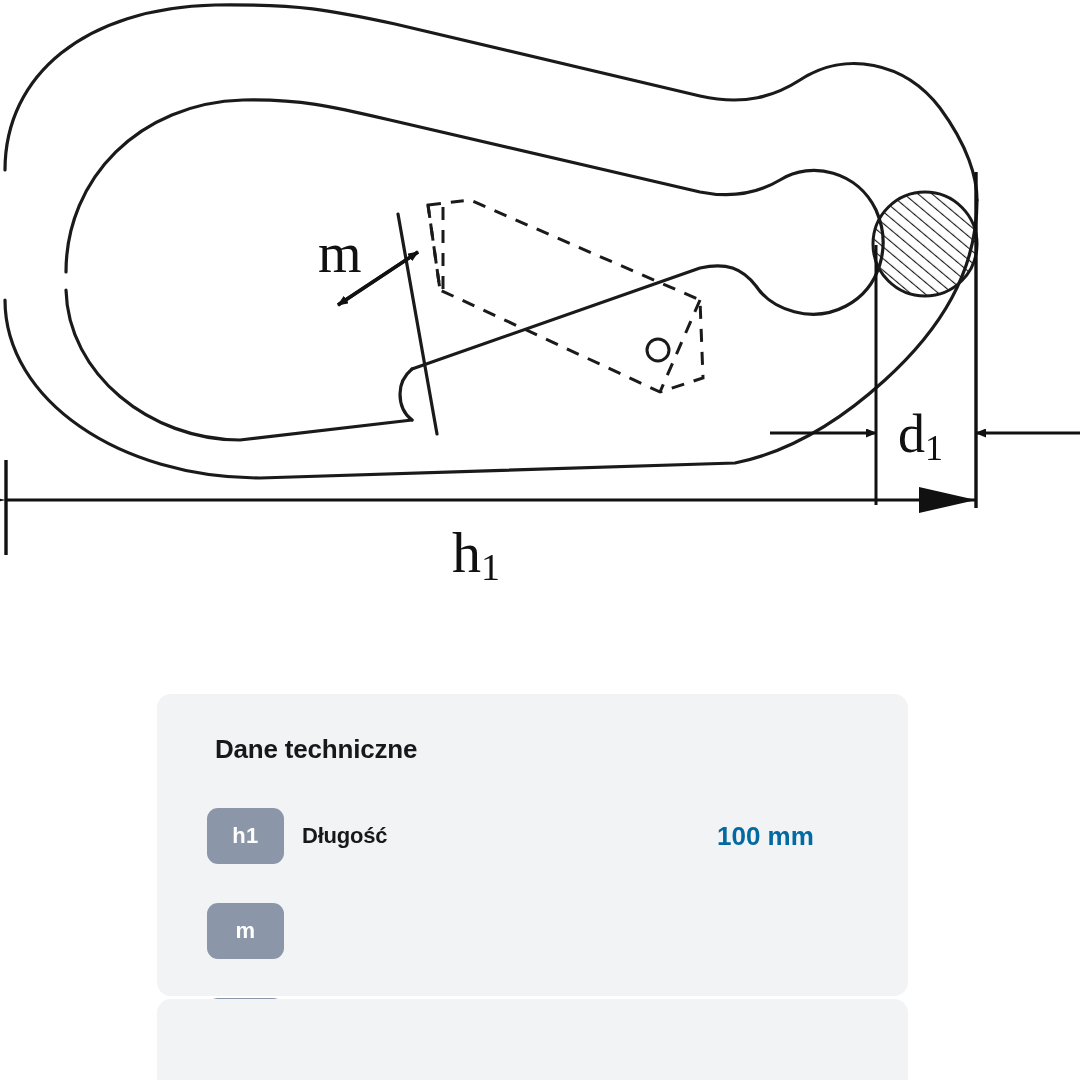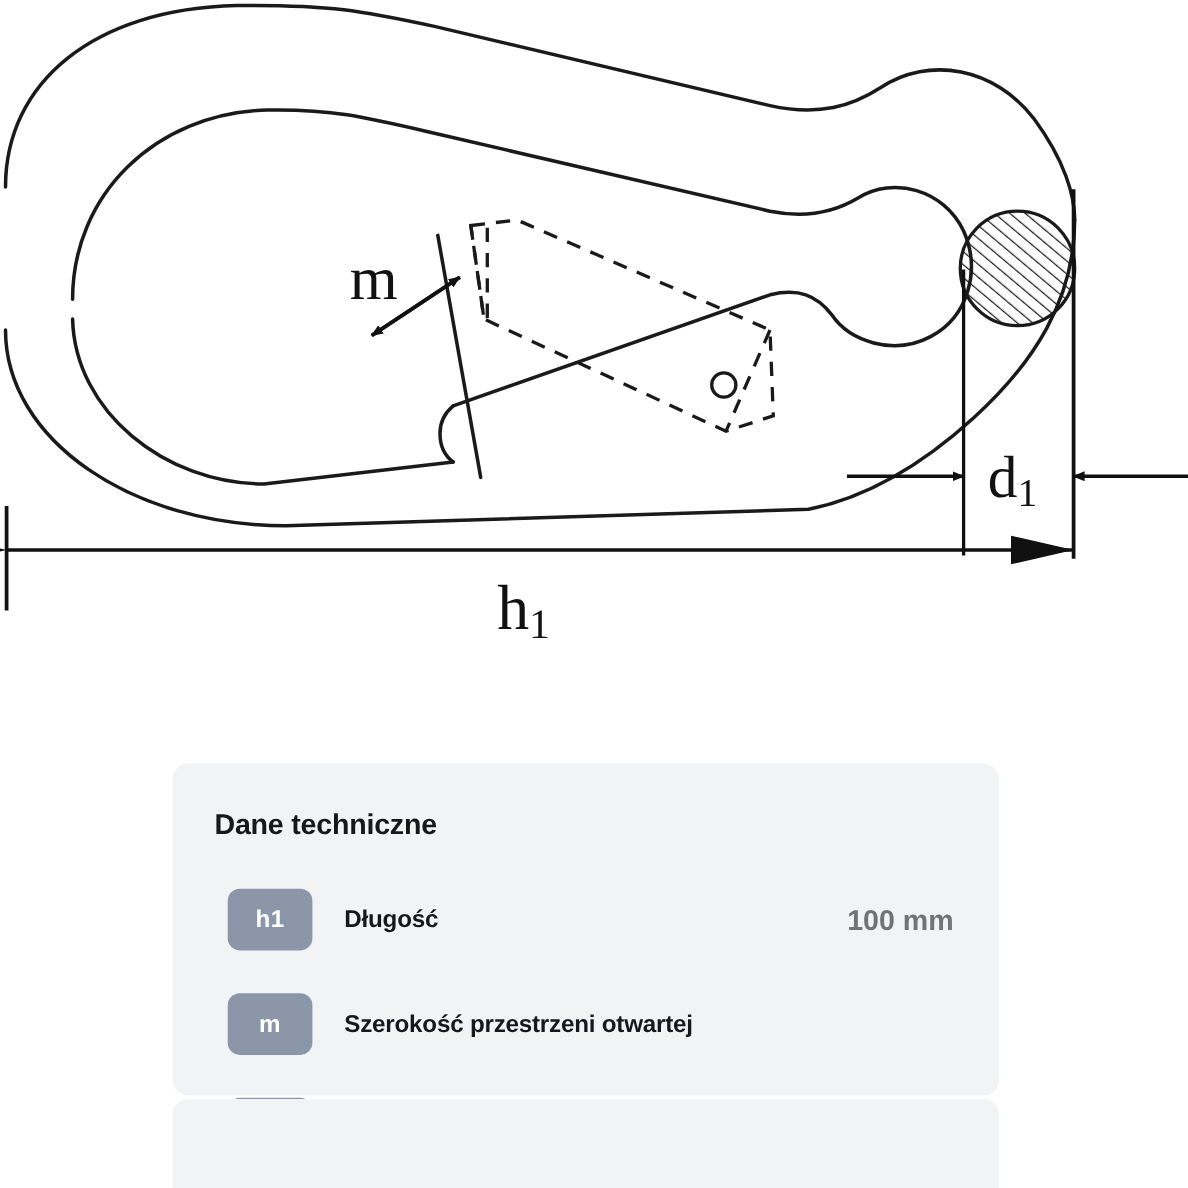--- a/index.html
+++ b/index.html
@@ -32,21 +32,21 @@
   .spec-card-2{
     position:absolute;
     left:157px;top:999px;
     width:751px;
     height:120px;
     background:#f2f3f5;
     border-radius:14px;
   }
   .spec-title{
     position:absolute;
-    left:38px;top:40px;
+    left:58px;top:40px;
     font-size:26px;
     font-weight:bold;
     color:#16181c;
     letter-spacing:-0.2px;
     white-space:nowrap;
   }
   .spec-row{
     position:absolute;
     left:50px;
     width:660px;
@@ -62,35 +62,35 @@
     width:77px;height:56px;
     border-radius:11px;
     background:#8b97a8;
     color:#ffffff;
     display:flex;align-items:center;justify-content:center;
     font-size:22px;font-weight:bold;
     letter-spacing:0.4px;
     flex:0 0 auto;
   }
   .row-label{
-    margin-left:29px;
+    margin-left:18px;
     font-size:22px;
     font-weight:bold;
     color:#16181c;
     letter-spacing:-0.2px;
     white-space:nowrap;
     flex:1 1 auto;
   }
   .row-value{
     font-size:26px;
     font-weight:bold;
-    color:#737373;
+    color:#0369a1;
     white-space:nowrap;
     flex:0 0 auto;
-    text-align:right;
+    text-align:left;
     width:150px;
     padding-left:12px;
   }
   .row-2 .row-label{width:auto;}
 </style>
 </head>
 <body>
 
 <div id="root">
 
@@ -211,21 +211,20 @@
     <div class="spec-title">Dane techniczne</div>
 
     <div class="spec-row row-0">
       <div class="badge">h1</div>
       <div class="row-label">Długość</div>
       <div class="row-value">100 mm</div>
     </div>
 
     <div class="spec-row row-1">
       <div class="badge">m</div>
-      <div class="row-label">Szerokość przestrzeni otwartej</div>
     </div>
 
     <div class="spec-row row-2">
       <div class="badge">d1</div>
       <div class="row-label">Średnica/szerokość profilu</div>
       <div class="row-value">10 mm</div>
     </div>
 
   </div>
 

